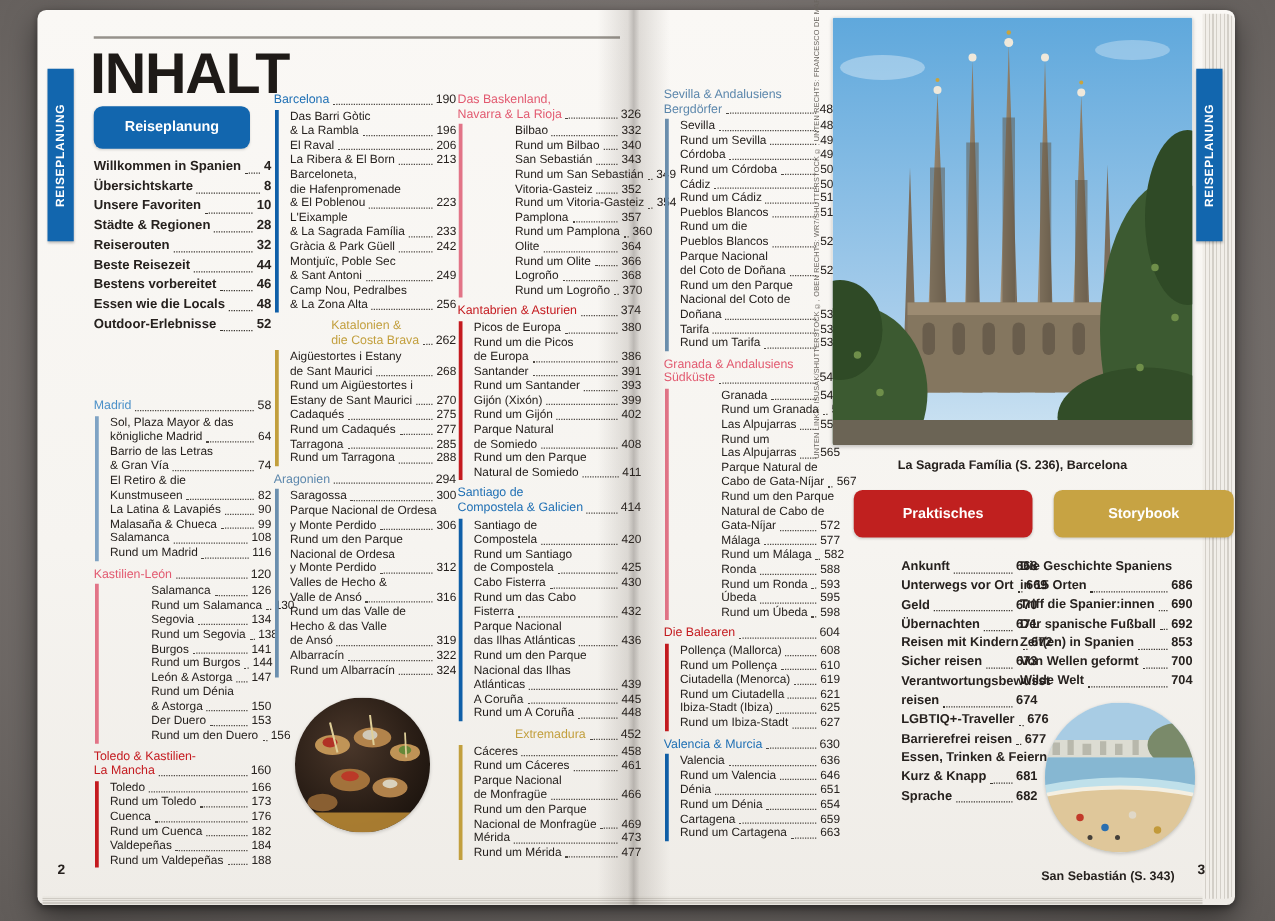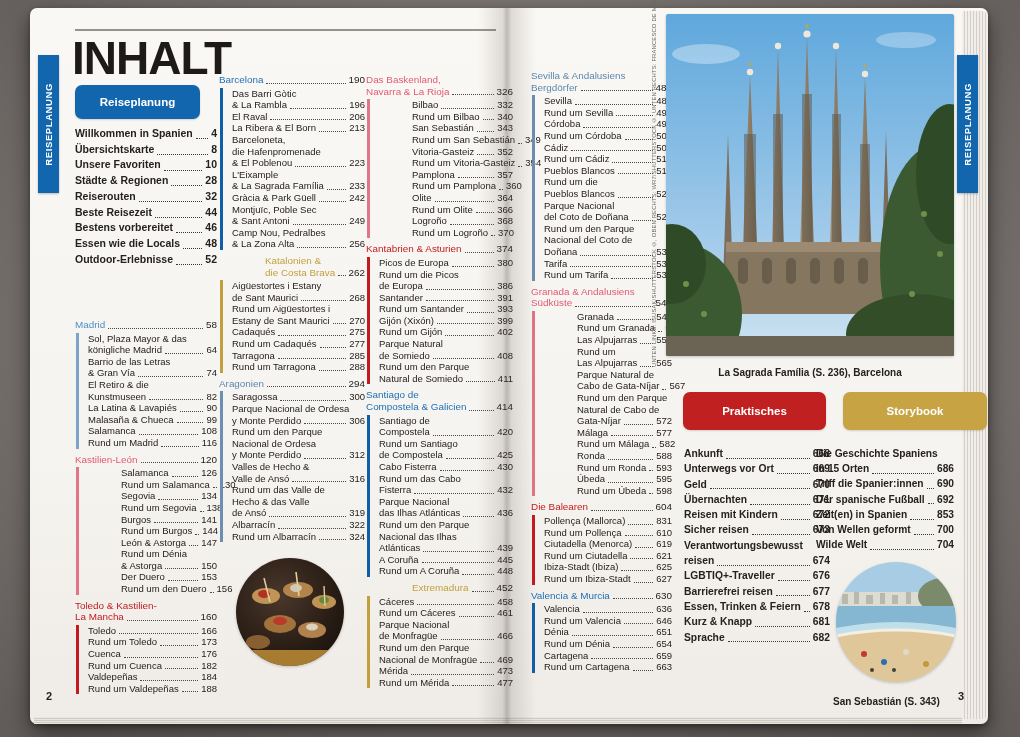--- a/index.html
+++ b/index.html
@@ -35,21 +35,21 @@
   .row{display:flex;align-items:flex-end;}
   .row .txt{white-space:nowrap;}
   .row .dots{flex:1;min-width:4px;border-bottom:1.6px dotted #4d4843;margin:0 3px 2px 3px;}
   .row .pg{white-space:nowrap;}
   
   .bold-list{position:absolute;font-weight:bold;color:#26211e;}
   .bold-list .row{line-height:15.7px;font-size:10.5px;}
   .bold-list .dots{border-bottom:1.9px dotted #3b3732;margin-bottom:2.5px;}
   #list-planning{left:75px;top:126px;width:142px;}
   #list-praktisches{left:684px;top:446px;width:146px;}
-  #list-praktisches .row{line-height:15.3px;font-size:10.3px;}
+  #list-praktisches .row{line-height:15.3px;font-size:10.3px;margin-left:37px;}
   #list-storybook{left:816px;top:446px;width:138px;}
   #list-storybook .row{line-height:15.2px;font-size:10.2px;}
   
   .toc-col{position:absolute;font-size:9.5px;}
   .toc-col .row{line-height:11.6px;}
   #col1{left:75px;top:319px;width:142px;}
   #col2{left:219px;top:74px;width:146px;}
   #col3{left:366px;top:74px;width:147px;}
   #col4{left:531px;top:70px;width:141px;}
   .sec{margin-bottom:5px;}
@@ -925,21 +925,21 @@
           <div class="row">
             <span class="txt">Die Balearen</span>
             <span class="dots"></span>
             <span class="pg">604</span>
           </div>
         </div>
         <div class="sec-items">
           <div class="row">
             <span class="txt">Pollença (Mallorca)</span>
             <span class="dots"></span>
-            <span class="pg">831</span>
+            <span class="pg">608</span>
           </div>
           <div class="row">
             <span class="txt">Rund um Pollença</span>
             <span class="dots"></span>
             <span class="pg">610</span>
           </div>
           <div class="row">
             <span class="txt">Ciutadella (Menorca)</span>
             <span class="dots"></span>
             <span class="pg">619</span>

